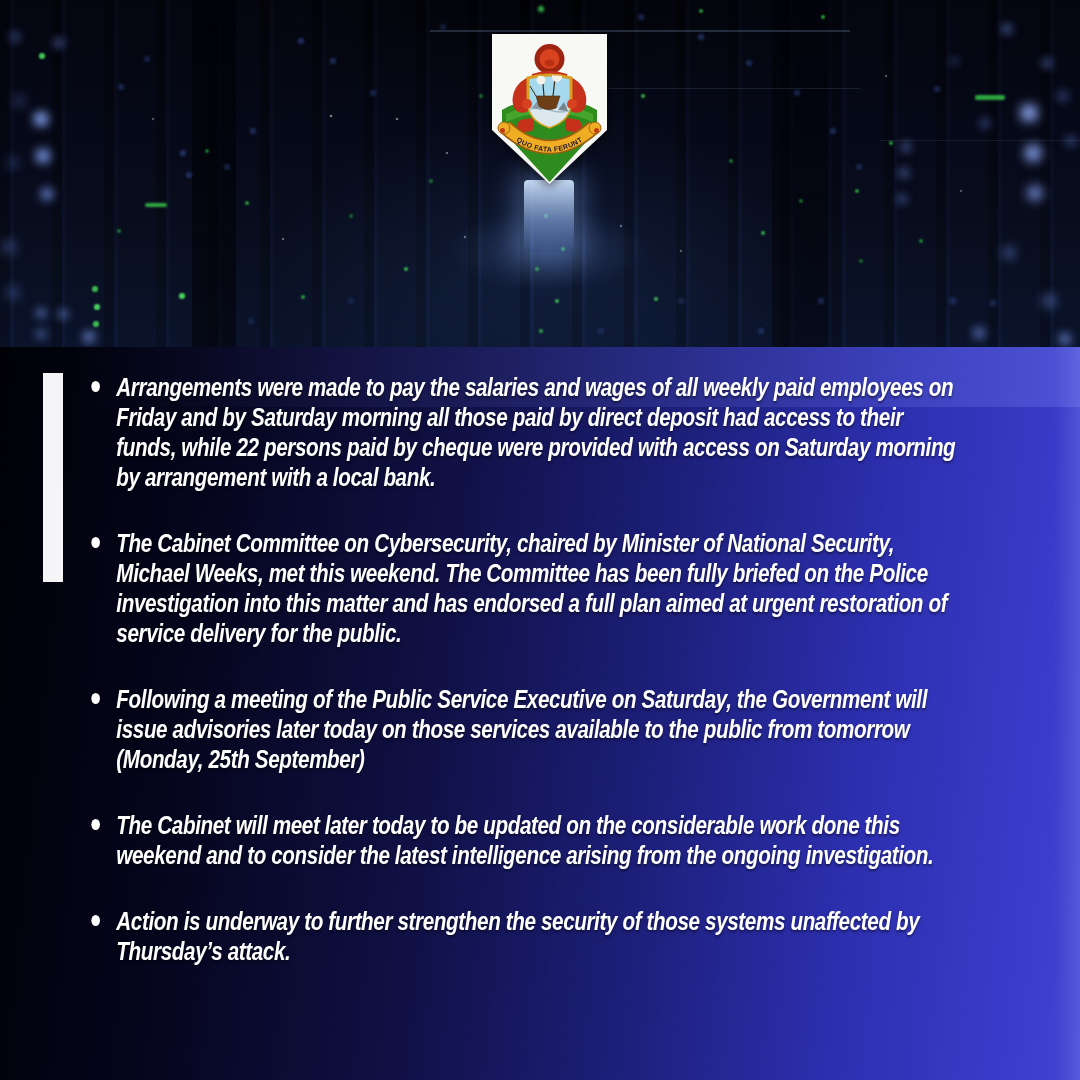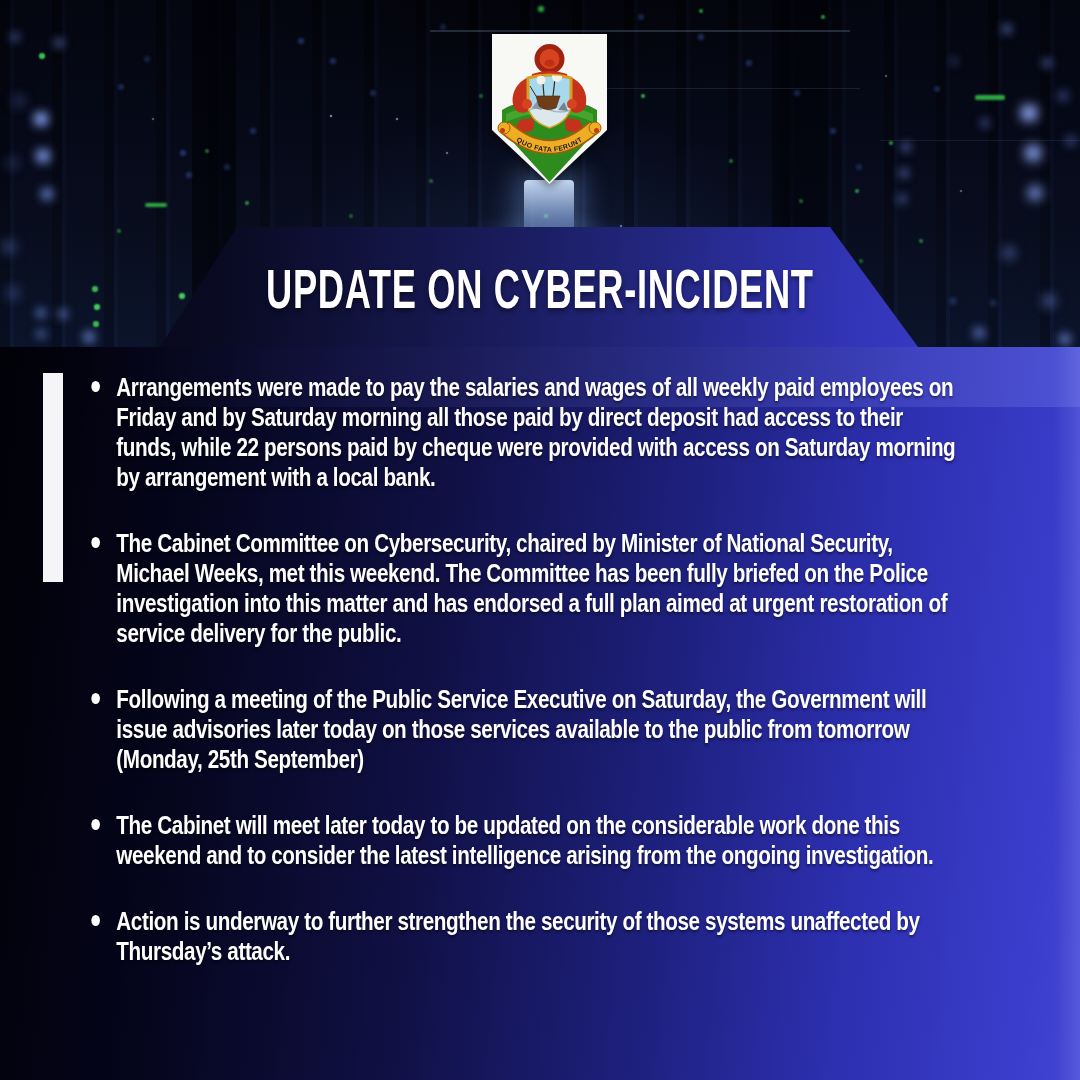--- a/index.html
+++ b/index.html
@@ -94,21 +94,21 @@
     clip-path:polygon(237px 0,830px 0,918px 120px,160px 120px);
     background:linear-gradient(95deg,#030310 0%,#0a0b24 22%,#15174c 40%,#23267e 60%,#3134b4 78%,#3e41d2 95%);
     display:flex;align-items:center;justify-content:center;}
   .title{margin:0;padding-top:4px;color:#fff;font-size:55px;font-weight:bold;
     letter-spacing:1px;line-height:1;white-space:nowrap;
     transform:scaleX(.66);transform-origin:50% 50%;
     text-shadow:0 3px 7px rgba(0,0,0,.45);}
 
   
   .body-panel{position:absolute;left:0;top:347px;width:1080px;height:733px;
-    background:linear-gradient(96deg,#010107 0%,#05051c 18%,#101044 40%,#1d1f7a 60%,#2c2fae 78%,#3a3dcb 94%,#4244d2 100%);}
+    background:linear-gradient(96deg,#010107 0%,#05051c 18%,#101044 40%,#1d1f7a 60%,#2c2fae 78%,#3a3dcb 94%,#4244d2 100%);font-style:italic;}
   .body-panel::before{content:"";position:absolute;left:0;top:0;right:0;height:60px;
     background:linear-gradient(90deg,transparent 8%,rgba(110,120,240,.10) 40%,rgba(130,140,255,.17) 75%,rgba(150,160,255,.22) 100%);}
   .body-panel::after{content:"";position:absolute;top:0;bottom:0;right:0;width:26px;
     background:linear-gradient(270deg,rgba(160,165,255,.22),transparent);}
   .accent-bar{position:absolute;left:43px;top:26px;width:20px;height:209px;background:#f5f5f7;}
   .bullets{position:absolute;left:82px;top:25px;width:1120px;margin:0;padding:0;
     list-style:none;transform:scaleX(.78);transform-origin:0 0;}
   .bullets li{position:relative;padding-left:44px;margin:0 0 36px 0;color:#ffffff;
     font-size:26.5px;font-weight:bold;letter-spacing:-.5px;line-height:30px;
     text-shadow:0 2px 3px rgba(0,0,0,.5);}
@@ -178,23 +178,20 @@
       <circle cx="10.5" cy="96.5" r="2.5" fill="#c23b12"></circle>
       <circle cx="103" cy="94" r="6" fill="#f0ac22" stroke="#9a5f0e" stroke-width="1"></circle>
       <circle cx="104.5" cy="96.5" r="2.5" fill="#c23b12"></circle>
       <path id="rp" d="M13,98.5 Q57.5,137 102,98.5" fill="none"></path>
       <text font-size="7" font-weight="bold" fill="#1a1a30" letter-spacing=".4" font-family="Liberation Sans, DejaVu Sans, sans-serif">
         <textPath href="#rp" xlink:href="#rp" startOffset="50%" text-anchor="middle">QUO FATA FERUNT</textPath>
       </text>
     </g>
   </svg>
 
-  <div class="banner">
-    <h1 class="title">UPDATE ON CYBER-INCIDENT</h1>
-  </div>
 
   <div class="body-panel">
     <div class="accent-bar"></div>
     <ul class="bullets">
       <li>
         <span>Arrangements were made to pay the salaries and wages of all weekly paid employees on Friday and by Saturday morning all those paid by direct deposit had access to their funds, while 22 persons paid by cheque were provided with access on Saturday morning by arrangement with a local bank.</span>
       </li>
       <li>
         <span>The Cabinet Committee on Cybersecurity, chaired by Minister of National Security, Michael Weeks, met this weekend. The Committee has been fully briefed on the Police investigation into this matter and has endorsed a full plan aimed at urgent restoration of service delivery for the public.</span>
       </li>

